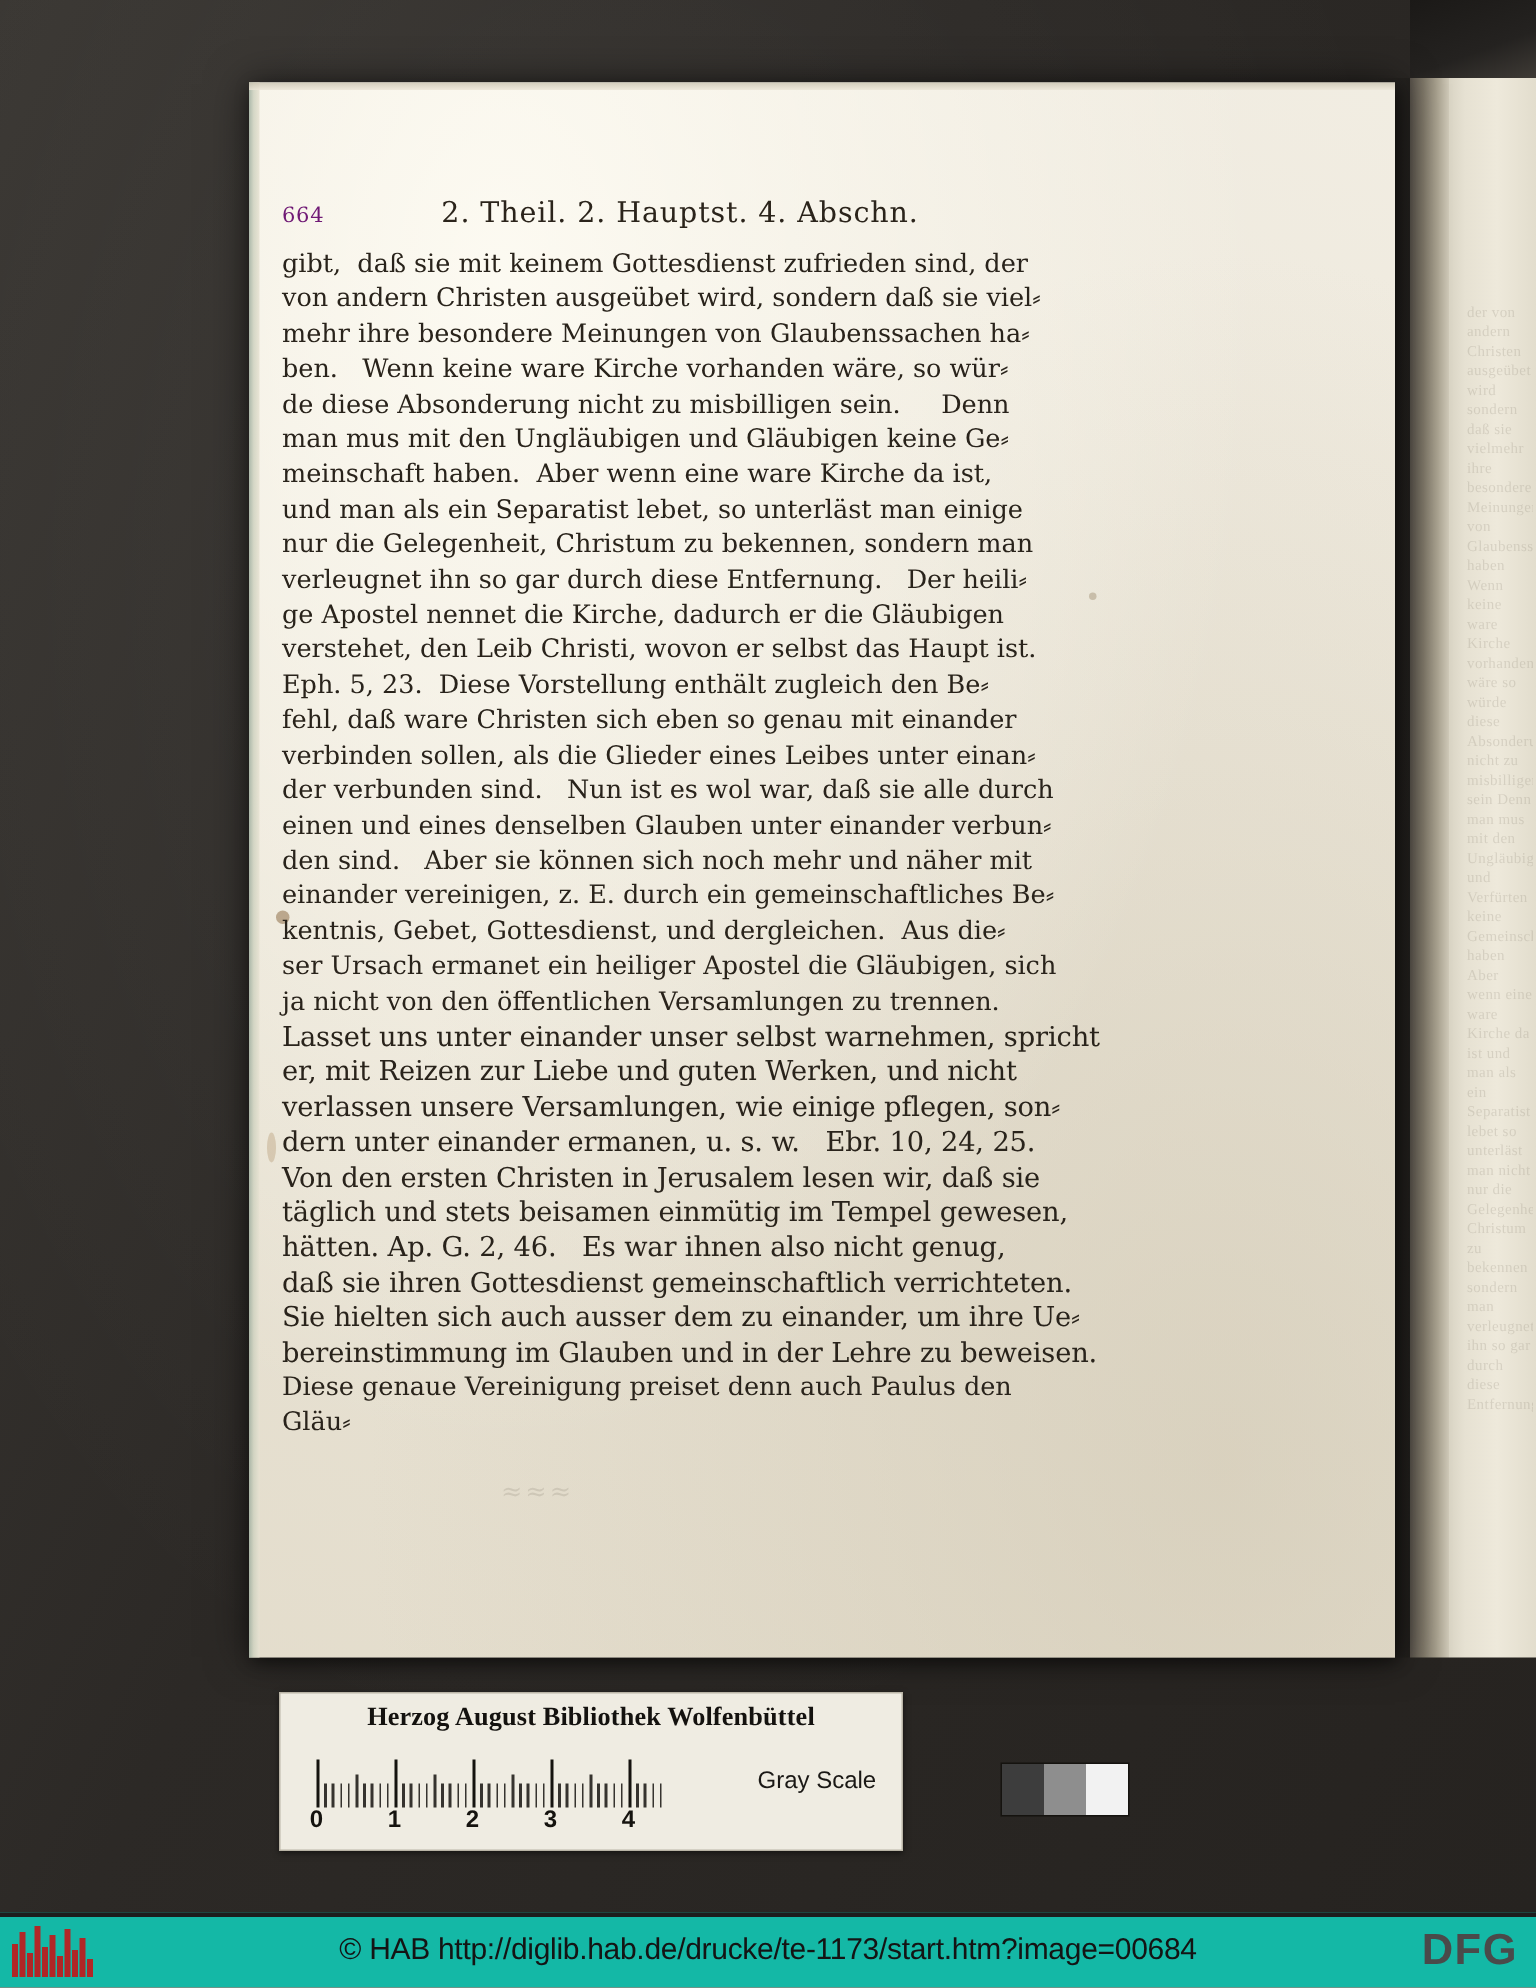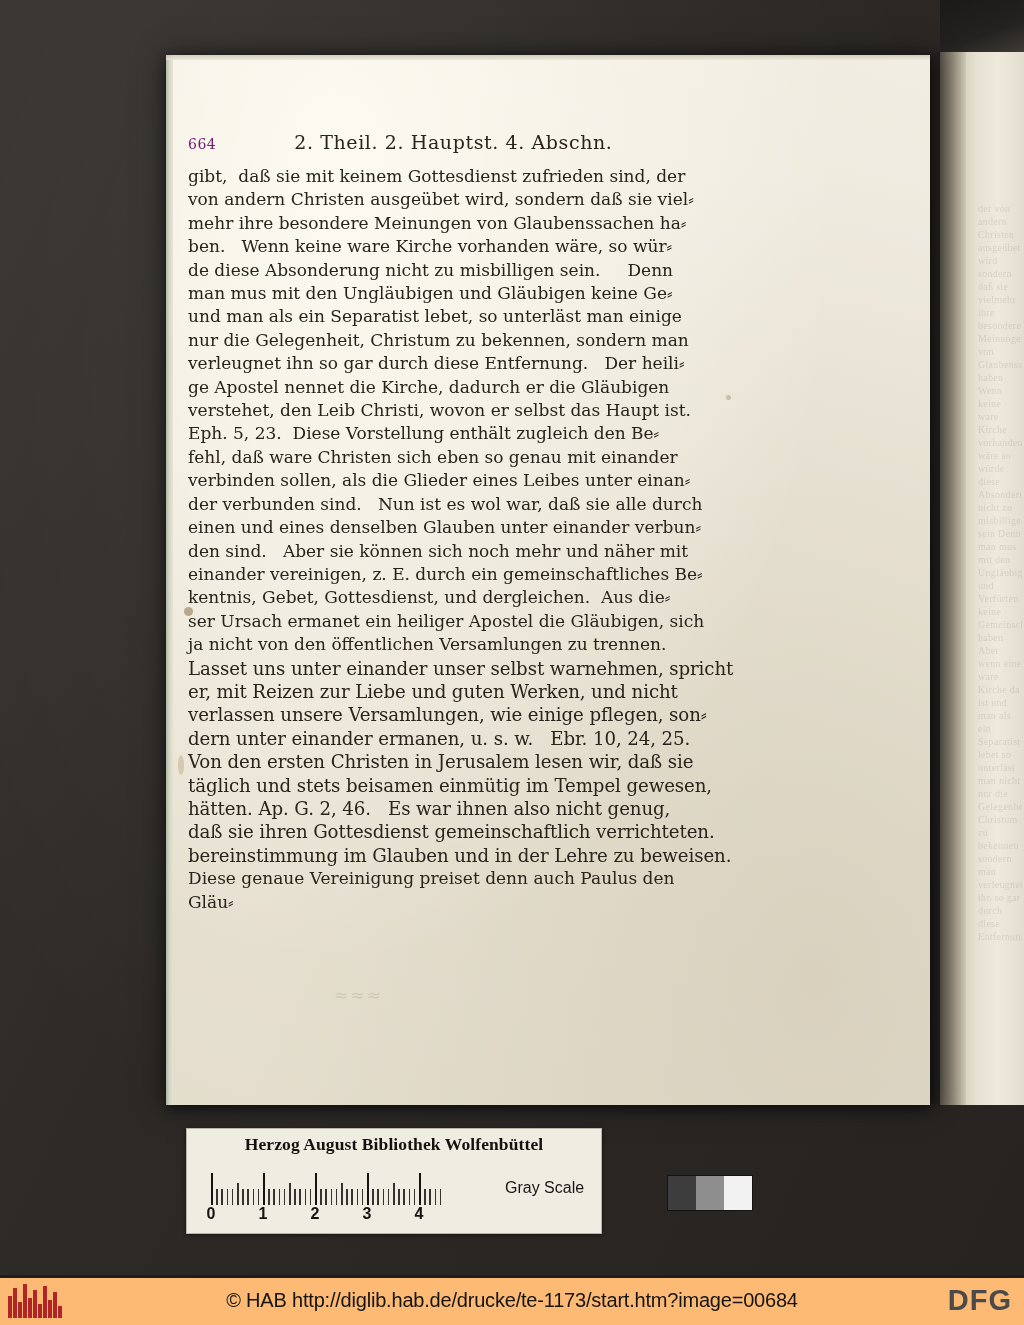--- a/index.html
+++ b/index.html
@@ -88,21 +88,21 @@
   .numrow{position:absolute;left:0;top:34px;width:290px;height:22px;}
   .num{position:absolute;transform:translateX(-50%);font-family:"Liberation Sans",sans-serif;
     font-size:16px;font-weight:bold;color:#15130f;}
   .gslabel{position:absolute;left:318px;top:50px;font-family:"Liberation Sans",sans-serif;
     font-size:16px;color:#1a1815;}
   .gspatch{position:absolute;left:318px;top:48px;display:flex;border:1px solid #15130f;}
   .gspatch span{display:block;width:28px;height:34px;}
 
   
   .footer{position:absolute;left:0;top:1275px;width:1024px;height:50px;
-    background:#fdba74;display:flex;align-items:center;}
+    background:#14b8a6;display:flex;align-items:center;}
   .footer::before{content:"";position:absolute;left:0;top:0;width:100%;height:3px;
     background:#1d1d1d;}
   .hablogo{position:absolute;left:8px;top:9px;width:56px;height:34px;display:flex;
     align-items:flex-end;gap:1.5px;}
   .hablogo i{display:block;width:3.5px;background:#b02626;}
   .footertext{position:absolute;left:0;right:0;text-align:center;
     font-family:"Liberation Sans",sans-serif;font-size:20px;color:#141414;
     letter-spacing:-.2px;}
   .dfg{position:absolute;right:12px;top:9px;
     font-family:"Liberation Sans",sans-serif;font-weight:bold;font-size:29px;
@@ -143,20 +143,21 @@
         <span class="head-title fraktur">2. Theil. 2. Hauptst. 4. Abschn.</span>
       </div>
 
       <div class="bodytext">
           <span class="ln fraktur">gibt,  daß sie mit keinem Gottesdienst zufrieden sind, der</span>
           <span class="ln fraktur">von andern Christen ausgeübet wird, sondern daß sie viel⸗</span>
           <span class="ln fraktur">mehr ihre besondere Meinungen von Glaubenssachen ha⸗</span>
           <span class="ln fraktur">ben.   Wenn keine ware Kirche vorhanden wäre, so wür⸗</span>
           <span class="ln fraktur">de diese Absonderung nicht zu misbilligen sein.     Denn</span>
           <span class="ln fraktur">man mus mit den Ungläubigen und Gläubigen keine Ge⸗</span>
+          <span class="ln fraktur">meinschaft haben.  Aber wenn eine ware Kirche da ist,</span>
           <span class="ln fraktur">und man als ein Separatist lebet, so unterläst man einige</span>
           <span class="ln fraktur">nur die Gelegenheit, Christum zu bekennen, sondern man</span>
           <span class="ln fraktur">verleugnet ihn so gar durch diese Entfernung.   Der heili⸗</span>
           <span class="ln fraktur">ge Apostel nennet die Kirche, dadurch er die Gläubigen</span>
           <span class="ln fraktur">verstehet, den Leib Christi, wovon er selbst das Haupt ist.</span>
           <span class="ln fraktur">Eph. 5, 23.  Diese Vorstellung enthält zugleich den Be⸗</span>
           <span class="ln fraktur">fehl, daß ware Christen sich eben so genau mit einander</span>
           <span class="ln fraktur">verbinden sollen, als die Glieder eines Leibes unter einan⸗</span>
           <span class="ln fraktur">der verbunden sind.   Nun ist es wol war, daß sie alle durch</span>
           <span class="ln fraktur">einen und eines denselben Glauben unter einander verbun⸗</span>
@@ -166,20 +167,21 @@
           <span class="ln fraktur">ser Ursach ermanet ein heiliger Apostel die Gläubigen, sich</span>
           <span class="ln fraktur">ja nicht von den öffentlichen Versamlungen zu trennen.</span>
           <span class="ln alt">Lasset uns unter einander unser selbst warnehmen, spricht</span>
           <span class="ln alt">er, mit Reizen zur Liebe und guten Werken, und nicht</span>
           <span class="ln alt">verlassen unsere Versamlungen, wie einige pflegen, son⸗</span>
           <span class="ln alt">dern unter einander ermanen, u. s. w.   Ebr. 10, 24, 25.</span>
           <span class="ln alt">Von den ersten Christen in Jerusalem lesen wir, daß sie</span>
           <span class="ln alt">täglich und stets beisamen einmütig im Tempel gewesen,</span>
           <span class="ln alt">hätten. Ap. G. 2, 46.   Es war ihnen also nicht genug,</span>
           <span class="ln alt">daß sie ihren Gottesdienst gemeinschaftlich verrichteten.</span>
+          <span class="ln alt">Sie hielten sich auch ausser dem zu einander, um ihre Ue⸗</span>
           <span class="ln alt">bereinstimmung im Glauben und in der Lehre zu beweisen.</span>
           <span class="ln fraktur">Diese genaue Vereinigung preiset denn auch Paulus den</span>
           <span class="ln rag fraktur">Gläu⸗</span>
         </div>
 
       <div class="ghoststamp fraktur">≈≈≈</div>
     </div>
   </div>
 
   <div class="refcard">

